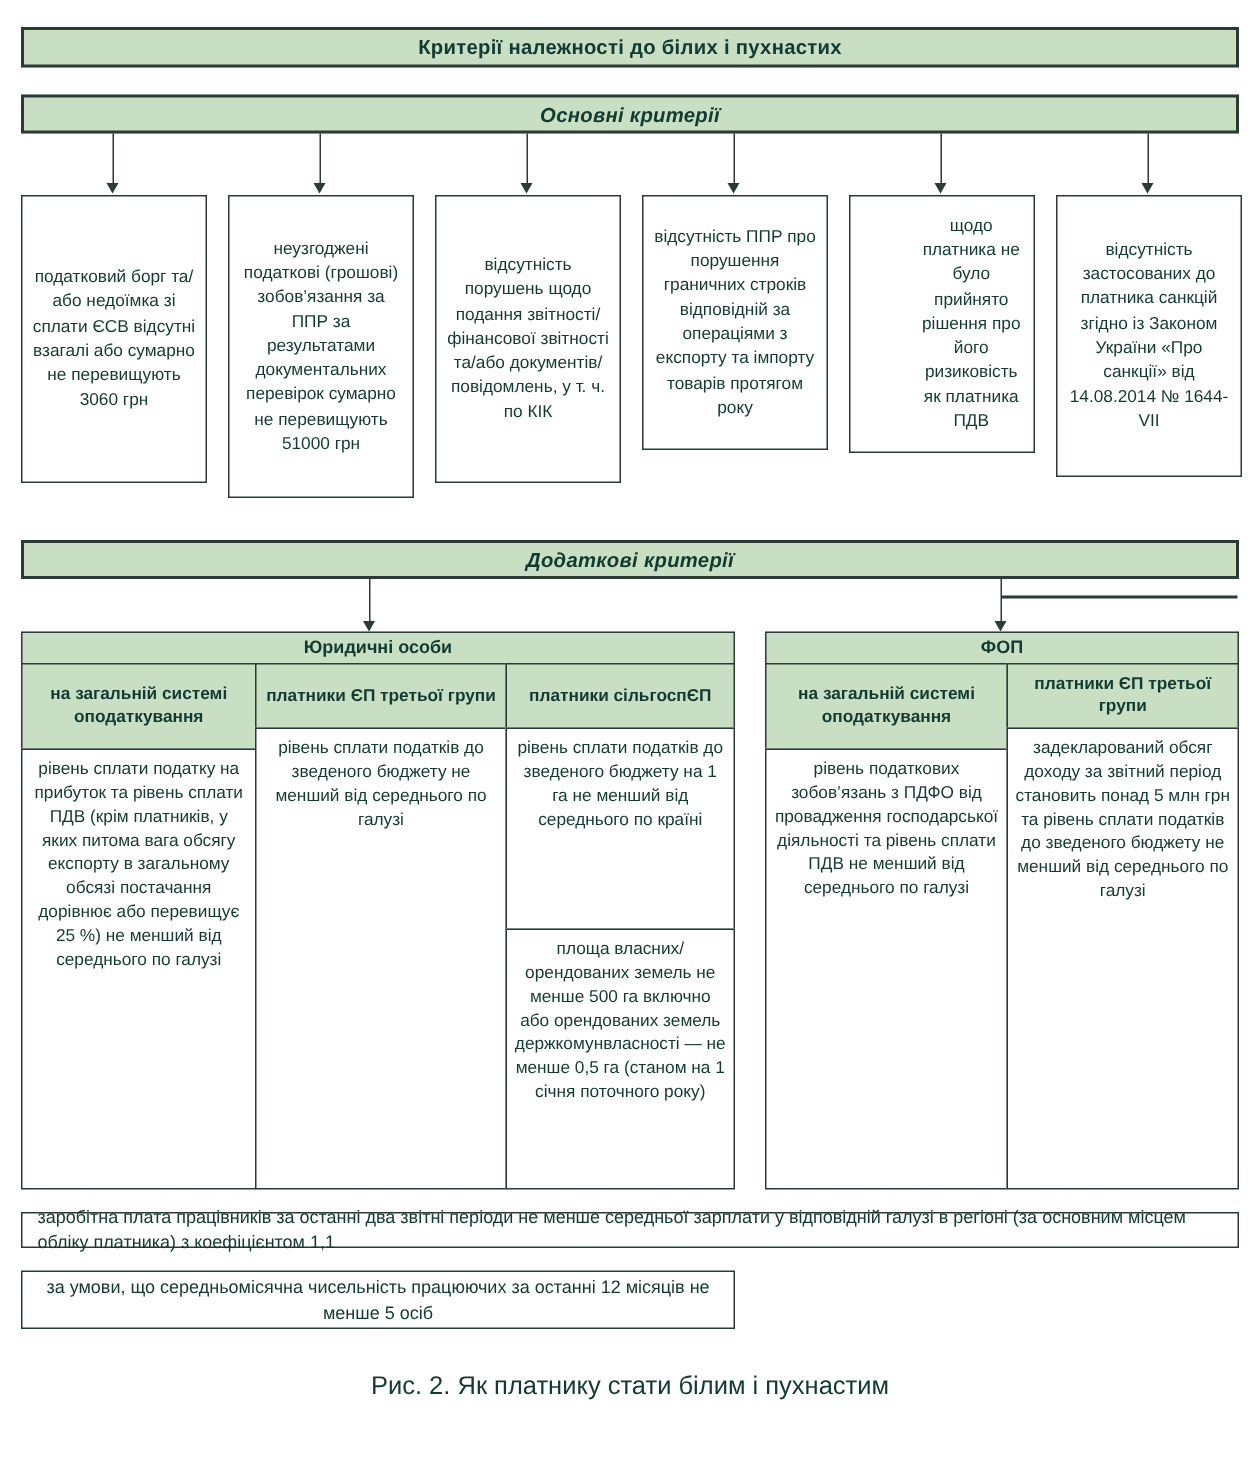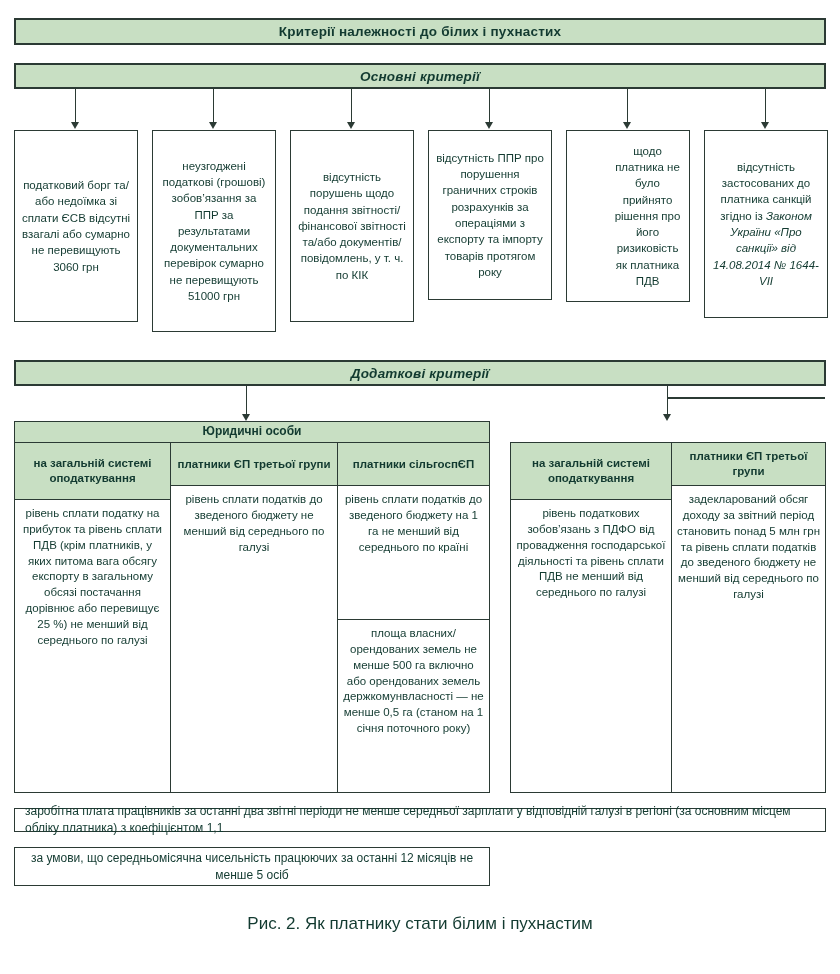--- a/index.html
+++ b/index.html
@@ -47,21 +47,21 @@
     background: var(--border, #2b3a34);
   }
   .arrow .hd {
     position: absolute; left: 0; bottom: 0;
     width: 0; height: 0;
     border-left: 4.5px solid transparent;
     border-right: 4.5px solid transparent;
     border-top: 7px solid var(--border, #2b3a34);
   }
   .hline { position: absolute; height: 1.5px; background: var(--border, #2b3a34); }
-  .ital { font-style: italic; }
+  .ital { }
   .note1 {
     justify-content: flex-start; text-align: left;
     font-size: 12px; line-height: 1.4; padding: 4px 10px;
   }
   .note2 { font-size: 12px; line-height: 1.4; }
   .caption {
     position: absolute; left: 0; width: 100%;
     text-align: center; font-size: 17px;
     color: var(--text, #123a30);
   }
@@ -103,21 +103,21 @@
   <div class="abs wbox" style="left:14px; top:130px; width:124px; height:192px;">
     <span>податковий борг та/або недоїмка зі сплати ЄСВ відсутні взагалі або сумарно не перевищують 3060 грн</span>
   </div>
   <div class="abs wbox" style="left:152px; top:130px; width:124px; height:202px;justify-content:center;">
     <span>неузгоджені податкові (грошові) зобов’язання за ППР за результатами документальних перевірок сумарно не перевищують 51000 грн</span>
   </div>
   <div class="abs wbox" style="left:290px; top:130px; width:124px; height:192px;">
     <span>відсутність порушень щодо подання звітності/ фінансової звітності та/або документів/ повідомлень, у т. ч. по КІК</span>
   </div>
   <div class="abs wbox" style="left:428px; top:130px; width:124px; height:170px;">
-    <span>відсутність ППР про порушення граничних строків розрахунків за операціями з експорту та імпорту товарів протягом року</span>
+    <span>відсутність ППР про порушення граничних строків відповідній за операціями з експорту та імпорту товарів протягом року</span>
   </div>
   <div class="abs wbox" style="left:566px; top:130px; width:124px; height:172px;padding-left:44px;">
     <span>щодо платника не було прийнято рішення про його ризиковість як платника ПДВ</span>
   </div>
   <div class="abs wbox" style="left:704px; top:130px; width:124px; height:188px;">
     <div>
       <span>відсутність застосованих до платника санкцій згідно із </span><span class="ital">Законом України «Про санкції» від 14.08.2014 № 1644-VII</span>
     </div>
   </div>
 
@@ -145,20 +145,21 @@
   <div class="abs wbox topalign" style="left:170px; top:485px; width:168px; height:308px;">
     <span>рівень сплати податків до зведеного бюджету не менший від середнього по галузі</span>
   </div>
   <div class="abs wbox topalign" style="left:337px; top:485px; width:153px; height:135px;">
     <span>рівень сплати податків до зведеного бюджету на 1 га не менший від середнього по країні</span>
   </div>
   <div class="abs wbox topalign" style="left:337px; top:619px; width:153px; height:174px;">
     <span>площа власних/ орендованих земель не менше 500 га включно або орендованих земель держкомунвласності — не менше 0,5 га (станом на 1 січня поточного року)</span>
   </div>
 
+  <div class="abs ghead groupbar" style="left:510px; top:421px; width:316px; height:22px;">ФОП</div>
 
   <div class="abs ghead" style="left:510px; top:442px; width:162px; height:58px;">на загальній системі оподаткування</div>
   <div class="abs ghead" style="left:671px; top:442px; width:155px; height:44px;">платники ЄП третьої групи</div>
 
   <div class="abs wbox topalign" style="left:510px; top:499px; width:162px; height:294px;">
     <span>рівень податкових зобов’язань з ПДФО від провадження господарської діяльності та рівень сплати ПДВ не менший від середнього по галузі</span>
   </div>
   <div class="abs wbox topalign" style="left:671px; top:485px; width:155px; height:308px;">
     <span>задекларований обсяг доходу за звітний період становить понад 5 млн грн та рівень сплати податків до зведеного бюджету не менший від середнього по галузі</span>
   </div>

